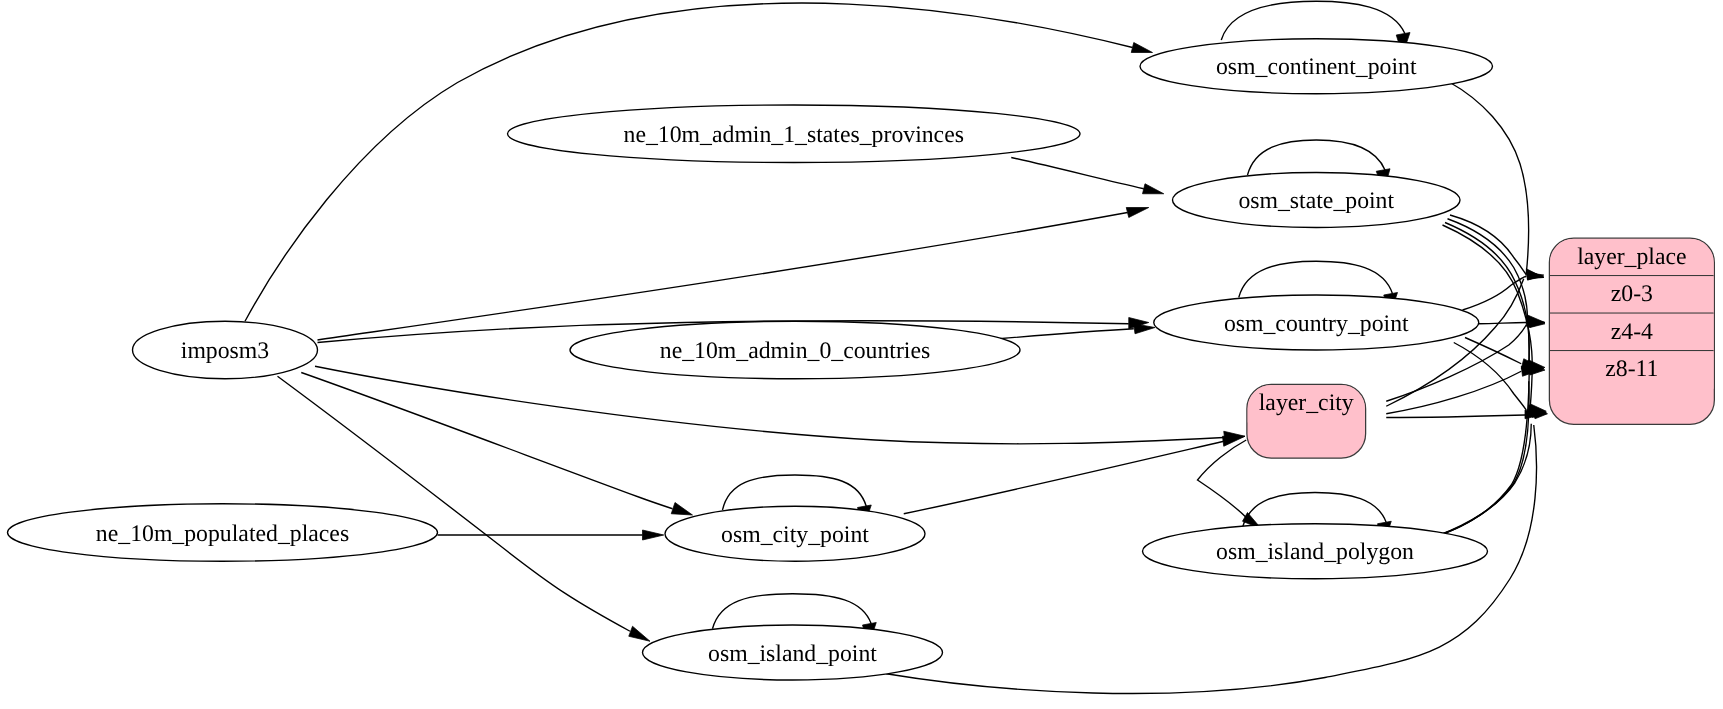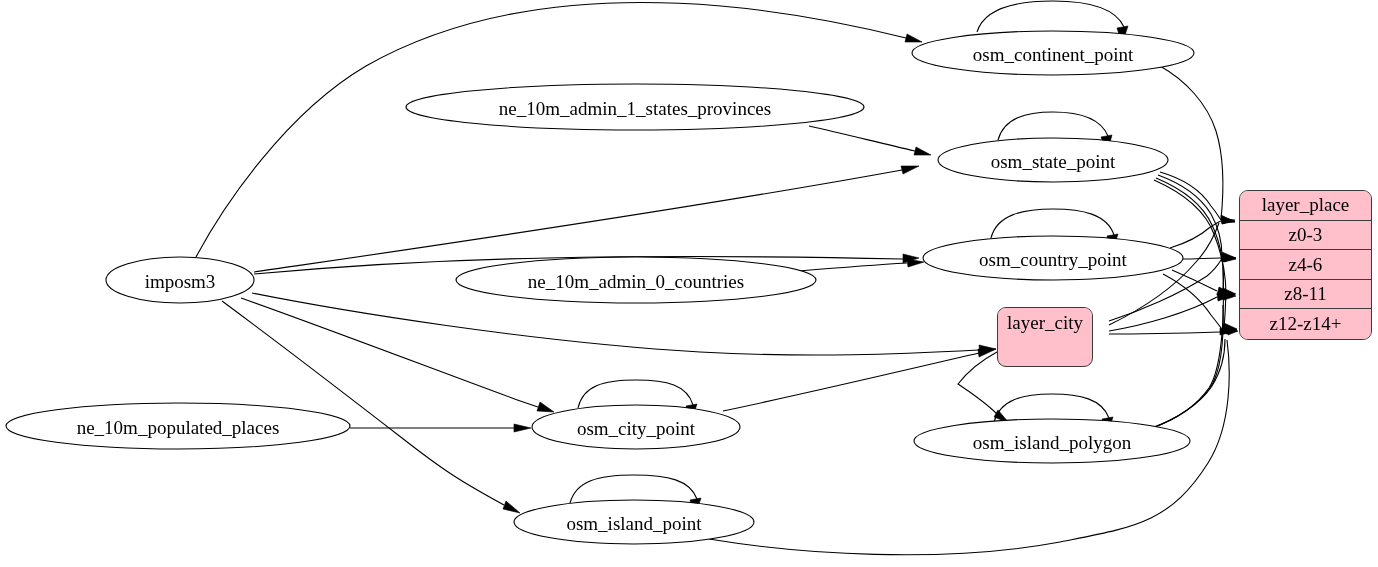--- a/index.html
+++ b/index.html
@@ -45,21 +45,21 @@
     fill: #000000;
     text-anchor: middle;
     dominant-baseline: central;
     white-space: pre;
   }
   .record-box {
     position: absolute;
     box-sizing: border-box;
     background: #ffc0cb;
     border: 1.6px solid #3a3a3a;
-    border-radius: 9px;
+    border-radius: 20px;
     overflow: hidden;
     display: flex;
     flex-direction: column;
   }
   .record-cell {
     box-sizing: border-box;
     font-family: "Liberation Serif", "DejaVu Serif", serif;
     font-size: 19px;
     color: #000000;
     text-align: center;
@@ -277,18 +277,17 @@
 
   </svg>
 
   <div class="record-box" id="layer-city-box" style="left:997px; top:307px; width:96px; height:60px;">
     <div class="record-cell" style="height:30px;">layer_city</div>
   </div>
 
   <div class="record-box" id="layer-place-box" style="left:1239px; top:190px; width:133px; height:150px;">
     <div class="record-cell" style="height:30px;">layer_place</div>
     <div class="record-cell" style="height:30px;">z0-3</div>
-    <div class="record-cell" style="height:30px;">z4-6</div>
+    <div class="record-cell" style="height:30px;">z4-4</div>
     <div class="record-cell" style="height:30px;text-align:right;">z8-11</div>
-    <div class="record-cell" style="height:30px;">z12-z14+</div>
   </div>
 
 </div>
 
 </body></html>

